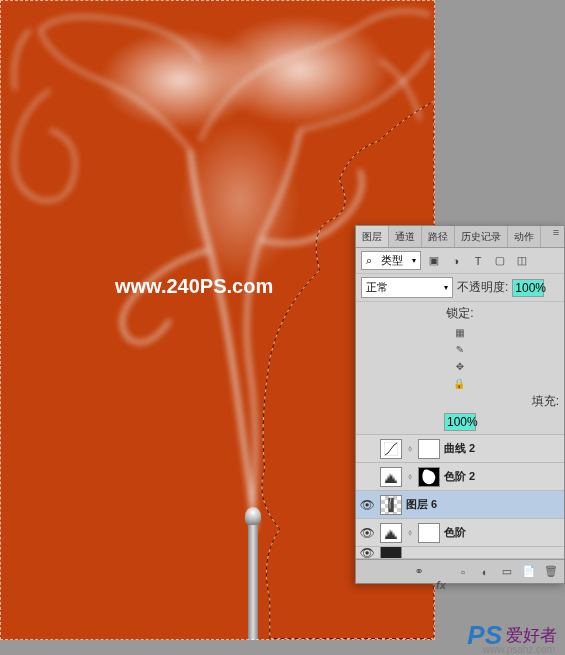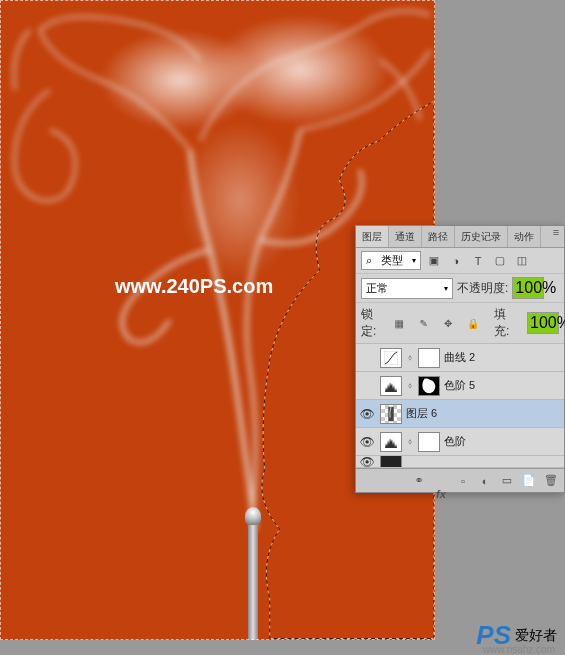--- a/index.html
+++ b/index.html
@@ -12,38 +12,38 @@
 .cig-tip{position:absolute;left:245px;bottom:115px;width:16px;height:18px;background:radial-gradient(circle at 50% 30%,#fff,#bbb,#666);border-radius:50% 50% 30% 30%;}
 .panel{position:absolute;right:0;top:225px;width:210px;background:#d4d4d4;border:1px solid #888;box-shadow:-2px 2px 8px rgba(0,0,0,0.3);}
 .tabs{display:flex;background:#c8c8c8;border-bottom:1px solid #999;height:22px;}
 .tab{padding:4px 6px;font-size:10px;color:#333;cursor:pointer;border-right:1px solid #aaa;}
 .tab.active{background:#d4d4d4;}
 .row{display:flex;align-items:center;padding:3px 5px;gap:4px;border-bottom:1px solid #c0c0c0;}
 .filter-select{display:flex;align-items:center;background:#fff;border:1px solid #999;padding:1px 4px;width:60px;justify-content:space-between;}
 .icon-btn{width:18px;height:16px;display:flex;align-items:center;justify-content:center;color:#444;font-size:11px;}
 .blend-select{background:#fff;border:1px solid #999;padding:2px 4px;width:92px;display:flex;justify-content:space-between;align-items:center;}
 .opacity-label{font-size:12px;color:#333;}
-.pct-input{background:#84cc16;border:1px solid #999;padding:1px 2px;width:32px;font-size:16px;text-align:right;}
-.lock-row{display:flex;align-items:center;padding:3px 5px;gap:14px;border-bottom:1px solid #bbb;}
+.pct-input{background:#5eead4;border:1px solid #999;padding:1px 2px;width:32px;font-size:12px;text-align:right;}
+.lock-row{display:flex;align-items:center;padding:3px 5px;gap:3px;border-bottom:1px solid #bbb;flex-direction:column;}
 .lock-icon{width:15px;height:14px;display:flex;align-items:center;justify-content:center;font-size:10px;color:#555;}
 .layers{background:#d8d8d8;}
 .layer{display:flex;align-items:center;height:28px;border-bottom:1px solid #bbb;padding:0 2px;gap:4px;}
 .layer.selected{background:#b8cce4;}
 .vis{width:18px;height:18px;display:flex;align-items:center;justify-content:center;font-size:12px;color:#333;}
 .thumb{width:22px;height:20px;border:1px solid #888;background:#fff;display:flex;align-items:center;justify-content:center;font-size:8px;}
 .thumb.checker{background:repeating-conic-gradient(#ccc 0 25%,#fff 0 50%) 0 0/8px 8px;}
 .thumb.adj{background:#fff;position:relative;}
 .thumb.mask{background:#fff;}
 .link{width:8px;font-size:8px;color:#666;text-align:center;}
-.layer-name{font-size:11px;color:#222;white-space:nowrap;}
+.layer-name{font-size:11px;color:#222;white-space:nowrap;font-weight:bold;}
 .footer{display:flex;align-items:center;justify-content:flex-end;padding:3px 5px;gap:6px;background:#c8c8c8;border-top:1px solid #999;height:24px;}
 .footer-icon{width:16px;height:16px;display:flex;align-items:center;justify-content:center;font-size:11px;color:#555;}
 .site-watermark{position:absolute;right:8px;bottom:4px;display:flex;align-items:center;gap:4px;}
 .site-logo{font-family:Arial;font-size:26px;font-weight:bold;font-style:italic;color:#2878c8;}
-.site-text{font-size:14px;color:#000000;font-family:"KaiTi",serif;}
+.site-text{font-size:17px;color:#701a75;font-family:"KaiTi",serif;}
 .site-url{position:absolute;right:10px;bottom:0px;font-size:10px;color:#888;margin-top:7px;}
 svg.adj-curve{width:14px;height:14px;}
 .chevron{font-size:8px;}
 .menu-icon{width:16px;text-align:center;color:#555;}
 </style>
 </head>
 <body>
 
 <div class="canvas">
   <svg class="smoke" viewBox="0 0 435 640" preserveAspectRatio="none">
@@ -144,21 +144,21 @@
         <svg class="adj-curve" viewBox="0 0 14 14">
             <path d="M1,13 L2,8 L3,11 L4,5 L5,9 L6,3 L7,7 L8,4 L9,10 L10,6 L11,12 L12,9 L13,13 Z" fill="#333"></path>
           </svg>
       </div>
       <div class="link">⬨</div>
       <div class="thumb mask" style="background:#000;position:relative;">
         <svg viewBox="0 0 22 20" style="position:absolute;inset:0;">
             <path d="M6,2 Q3,6 4,12 Q6,18 12,18 Q18,16 18,10 Q17,4 12,3 Q9,1 6,2 Z" fill="#fff"></path>
           </svg>
       </div>
-      <span class="layer-name">色阶 5</span>
+      <span class="layer-name">色阶 2</span>
     </div>
 
     <div class="layer selected">
       <div class="vis">👁</div>
       <div class="thumb checker">
         <svg viewBox="0 0 22 20" style="width:100%;height:100%;">
             <rect x="8" y="2" width="6" height="16" fill="#444"></rect>
             <path d="M11,2 Q9,8 10,14" stroke="#ddd" fill="none"></path>
           </svg>
       </div>

